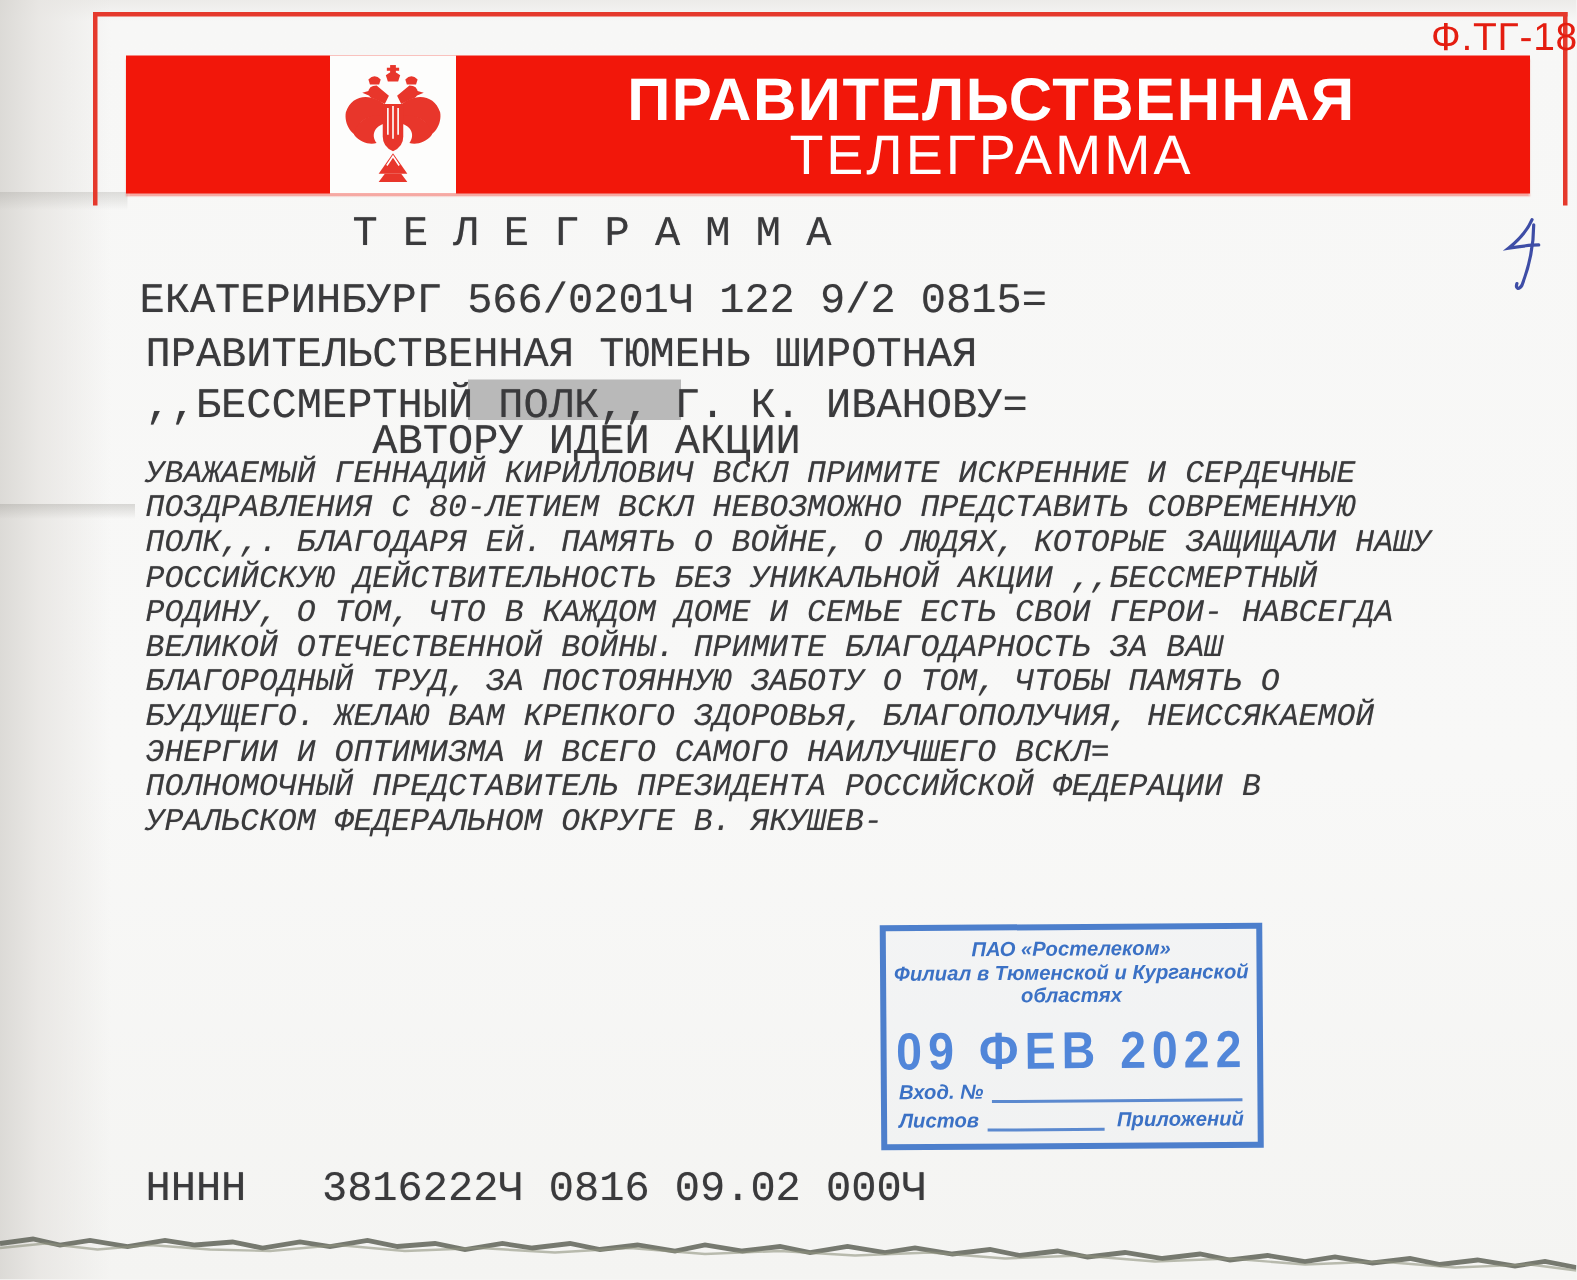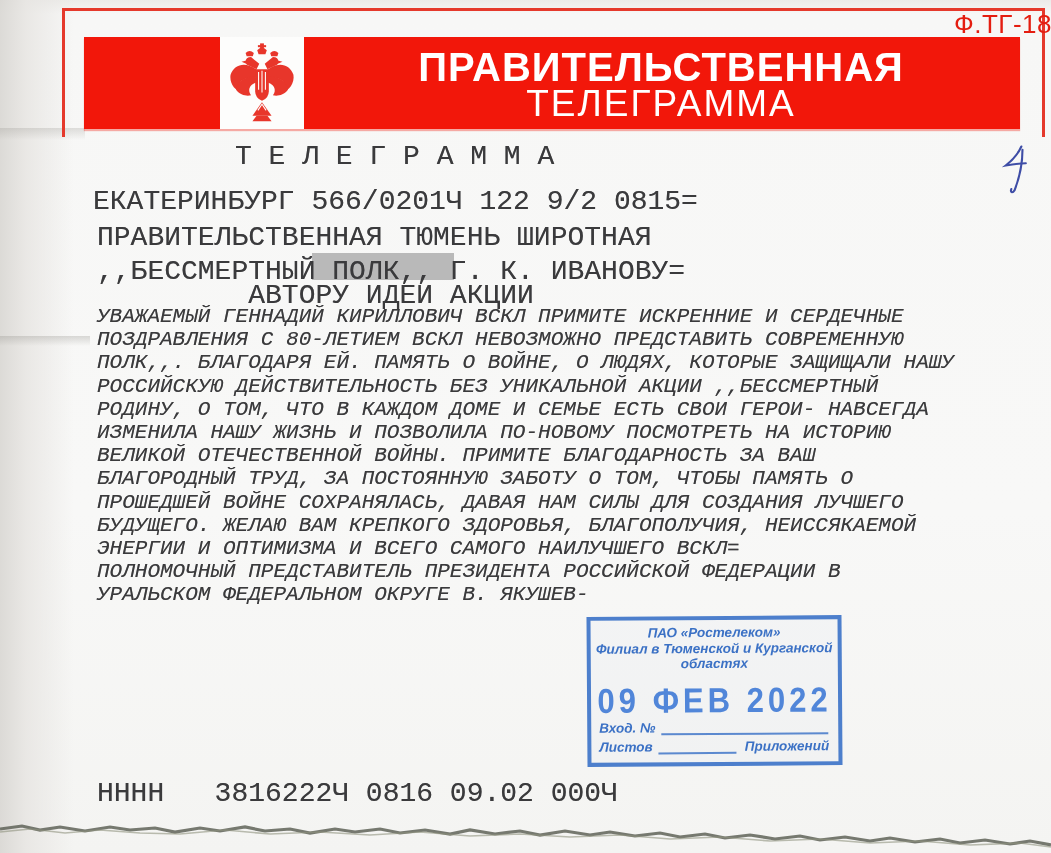--- a/index.html
+++ b/index.html
@@ -129,24 +129,22 @@
     <span> АВТОРУ ИДЕИ АКЦИИ</span>
   </div>
   <div class="tw addr2">,,БЕССМЕРТНЫЙ ПОЛК,, Г. К. ИВАНОВУ=</div>
 
   <div class="body-block">
     <div>УВАЖАЕМЫЙ ГЕННАДИЙ КИРИЛЛОВИЧ ВСКЛ ПРИМИТЕ ИСКРЕННИЕ И СЕРДЕЧНЫЕ</div>
     <div>ПОЗДРАВЛЕНИЯ С 80-ЛЕТИЕМ ВСКЛ НЕВОЗМОЖНО ПРЕДСТАВИТЬ СОВРЕМЕННУЮ</div>
     <div>ПОЛК,,. БЛАГОДАРЯ ЕЙ. ПАМЯТЬ О ВОЙНЕ, О ЛЮДЯХ, КОТОРЫЕ ЗАЩИЩАЛИ НАШУ</div>
     <div>РОССИЙСКУЮ ДЕЙСТВИТЕЛЬНОСТЬ БЕЗ УНИКАЛЬНОЙ АКЦИИ ,,БЕССМЕРТНЫЙ</div>
     <div>РОДИНУ, О ТОМ, ЧТО В КАЖДОМ ДОМЕ И СЕМЬЕ ЕСТЬ СВОИ ГЕРОИ- НАВСЕГДА</div>
-    <div>ИЗМЕНИЛА НАШУ ЖИЗНЬ И ПОЗВОЛИЛА ПО-НОВОМУ ПОСМОТРЕТЬ НА ИСТОРИЮ</div>
     <div>ВЕЛИКОЙ ОТЕЧЕСТВЕННОЙ ВОЙНЫ. ПРИМИТЕ БЛАГОДАРНОСТЬ ЗА ВАШ</div>
     <div>БЛАГОРОДНЫЙ ТРУД, ЗА ПОСТОЯННУЮ ЗАБОТУ О ТОМ, ЧТОБЫ ПАМЯТЬ О</div>
-    <div>ПРОШЕДШЕЙ ВОЙНЕ СОХРАНЯЛАСЬ, ДАВАЯ НАМ СИЛЫ ДЛЯ СОЗДАНИЯ ЛУЧШЕГО</div>
     <div>БУДУЩЕГО. ЖЕЛАЮ ВАМ КРЕПКОГО ЗДОРОВЬЯ, БЛАГОПОЛУЧИЯ, НЕИССЯКАЕМОЙ</div>
     <div>ЭНЕРГИИ И ОПТИМИЗМА И ВСЕГО САМОГО НАИЛУЧШЕГО ВСКЛ=</div>
     <div>ПОЛНОМОЧНЫЙ ПРЕДСТАВИТЕЛЬ ПРЕЗИДЕНТА РОССИЙСКОЙ ФЕДЕРАЦИИ В</div>
     <div>УРАЛЬСКОМ ФЕДЕРАЛЬНОМ ОКРУГЕ В. ЯКУШЕВ-</div>
   </div>
 
   <div class="tw service">НННН   3816222Ч 0816 09.02 000Ч</div>
 
   <div class="stamp">
     <div class="stamp-org">ПАО «Ростелеком»</div>

